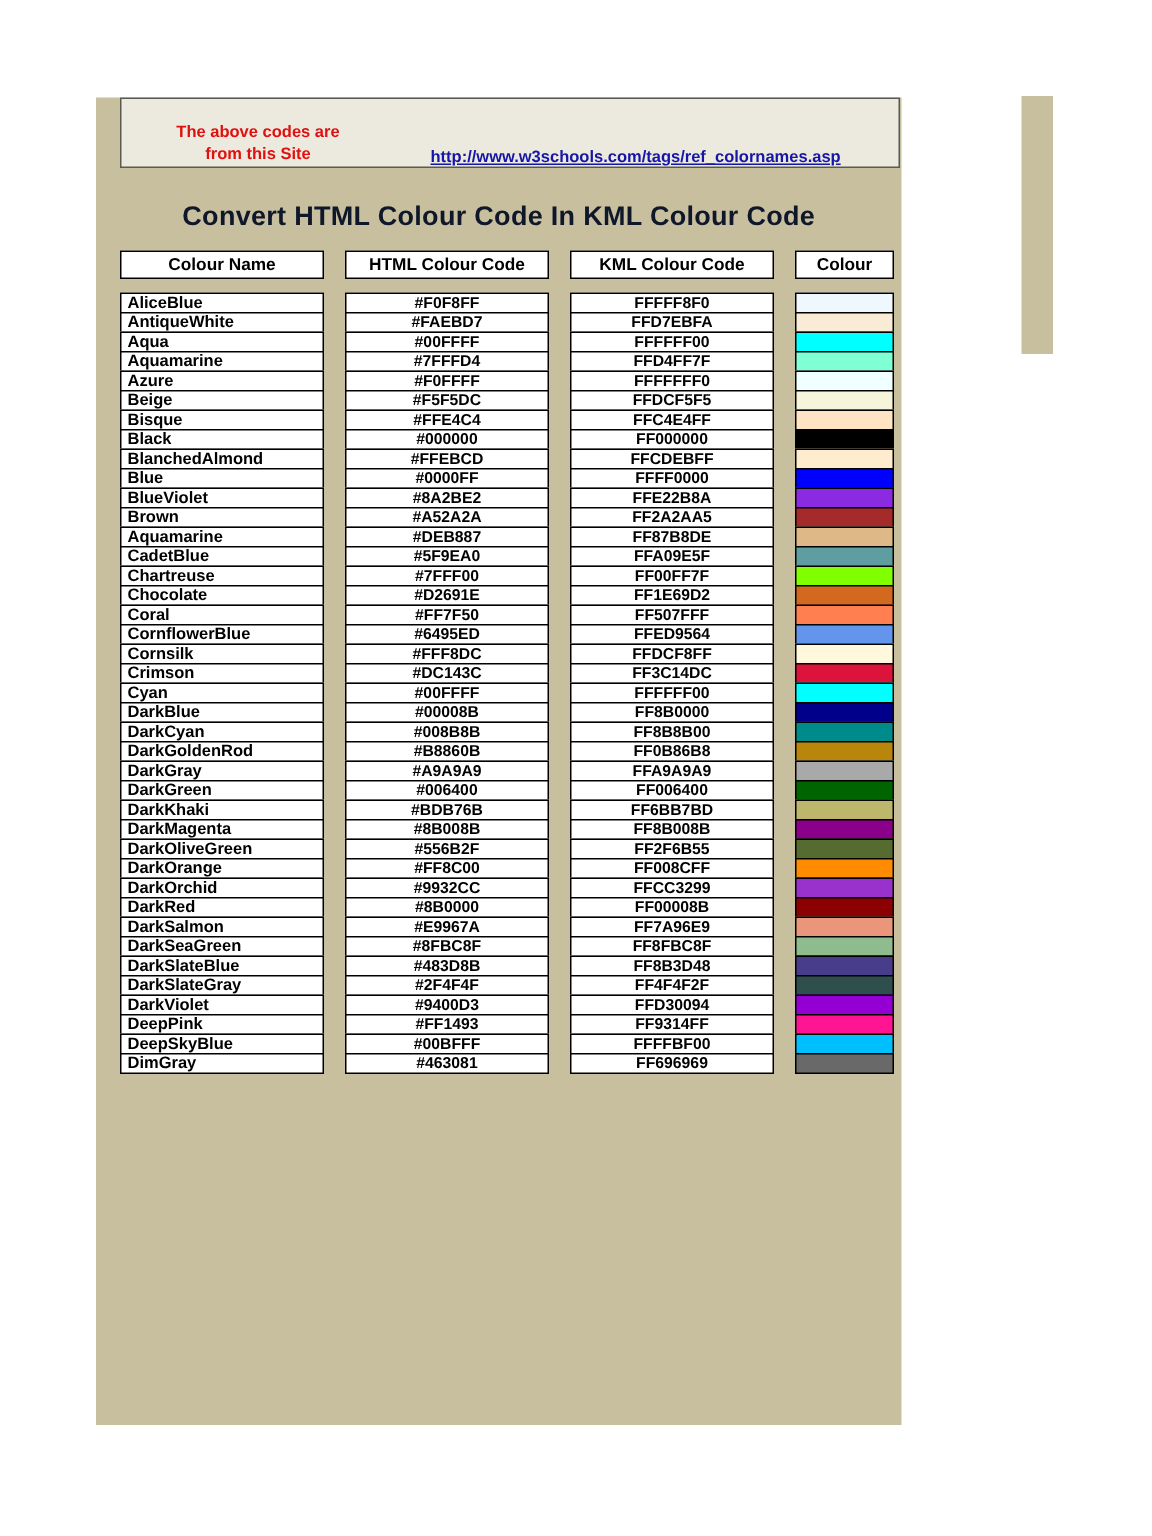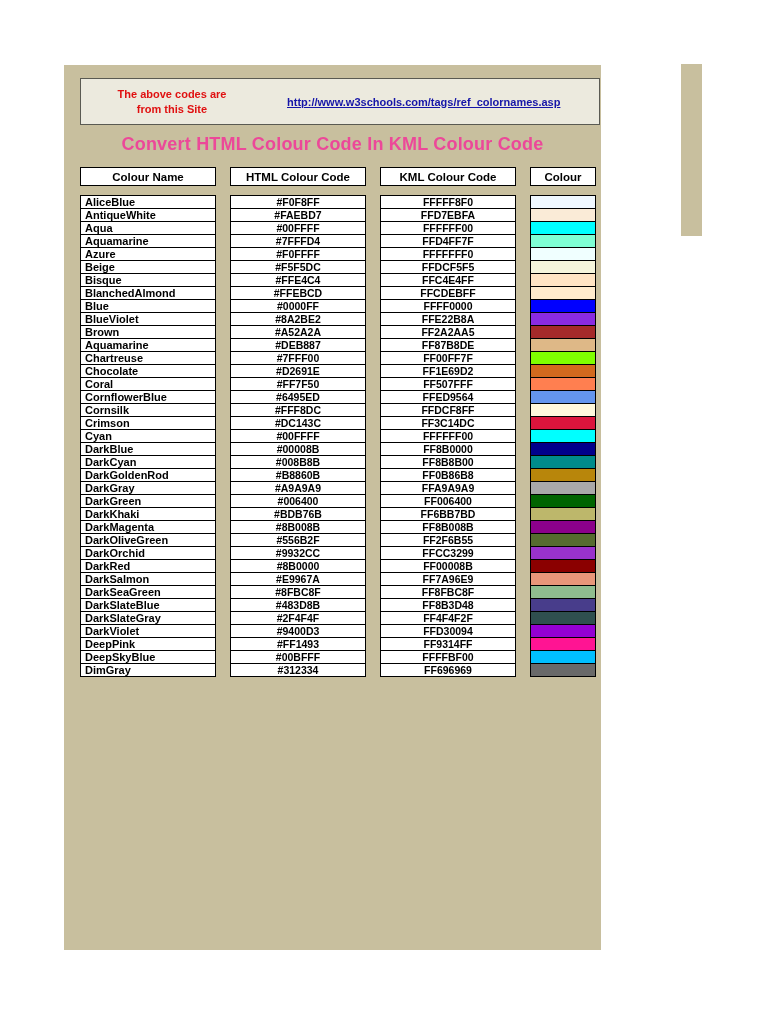--- a/index.html
+++ b/index.html
@@ -14,42 +14,42 @@
     position:absolute; left:64px; top:65px;
     width:537px; height:885px;
     background:#c8bf9e;
   }
   .side-strip {
     position:absolute; left:681px; top:64px;
     width:21px; height:172px;
     background:#c8bf9e;
   }
   .info-box {
-    position:absolute; left:80px; top:78px;
+    position:absolute; left:80px; top:65px;
     width:520px; height:47px;
     background:#eceade;
     border:1px solid #5a5a52;
     box-sizing:border-box;
-    display:flex; align-items:center;
+    display:flex; align-items:flex-end;
   }
   .note {
     width:158px; margin-left:12px;
     color:#e01010; font-weight:bold; font-size:11px;
     text-align:center; line-height:1.35;
     white-space:pre-line;
   }
   .link {
     margin-left:36px;
     color:#1515a8; font-size:11px; font-weight:bold;
     text-decoration:underline;
   }
   .title {
     position:absolute; left:64px; top:133px;
     width:537px; text-align:center;
-    color:#ec4899; font-size:18px; font-weight:800;
+    color:#0f172a; font-size:18px; font-weight:800;
     letter-spacing:0.2px; line-height:22px;
   }
   .table { position:absolute; left:80px; top:167px;text-align:right; }
   .trow {
     display:grid;
     grid-template-columns:136px 136px 136px 66px;
     column-gap:14px;
     height:14px;
   }
   .trow.head { height:19px; margin-bottom:9px; }
@@ -123,20 +123,26 @@
         <div class="cell code">FFDCF5F5</div>
         <div class="cell swatch" style="background: rgb(245, 245, 220);"></div>
       </div>
       <div class="trow">
         <div class="cell name">Bisque</div>
         <div class="cell code">#FFE4C4</div>
         <div class="cell code">FFC4E4FF</div>
         <div class="cell swatch" style="background: rgb(255, 228, 196);"></div>
       </div>
       <div class="trow">
+        <div class="cell name">Black</div>
+        <div class="cell code">#000000</div>
+        <div class="cell code">FF000000</div>
+        <div class="cell swatch" style="background: rgb(0, 0, 0);"></div>
+      </div>
+      <div class="trow">
         <div class="cell name">BlanchedAlmond</div>
         <div class="cell code">#FFEBCD</div>
         <div class="cell code">FFCDEBFF</div>
         <div class="cell swatch" style="background: rgb(255, 235, 205);"></div>
       </div>
       <div class="trow">
         <div class="cell name">Blue</div>
         <div class="cell code">#0000FF</div>
         <div class="cell code">FFFF0000</div>
         <div class="cell swatch" style="background: rgb(0, 0, 255);"></div>
@@ -153,20 +159,26 @@
         <div class="cell code">FF2A2AA5</div>
         <div class="cell swatch" style="background: rgb(165, 42, 42);"></div>
       </div>
       <div class="trow">
         <div class="cell name">Aquamarine</div>
         <div class="cell code">#DEB887</div>
         <div class="cell code">FF87B8DE</div>
         <div class="cell swatch" style="background: rgb(222, 184, 135);"></div>
       </div>
       <div class="trow">
+        <div class="cell name">CadetBlue</div>
+        <div class="cell code">#5F9EA0</div>
+        <div class="cell code">FFA09E5F</div>
+        <div class="cell swatch" style="background: rgb(95, 158, 160);"></div>
+      </div>
+      <div class="trow">
         <div class="cell name">Chartreuse</div>
         <div class="cell code">#7FFF00</div>
         <div class="cell code">FF00FF7F</div>
         <div class="cell swatch" style="background: rgb(127, 255, 0);"></div>
       </div>
       <div class="trow">
         <div class="cell name">Chocolate</div>
         <div class="cell code">#D2691E</div>
         <div class="cell code">FF1E69D2</div>
         <div class="cell swatch" style="background: rgb(210, 105, 30);"></div>
@@ -243,20 +255,26 @@
         <div class="cell code">FF8B008B</div>
         <div class="cell swatch" style="background: rgb(139, 0, 139);"></div>
       </div>
       <div class="trow">
         <div class="cell name">DarkOliveGreen</div>
         <div class="cell code">#556B2F</div>
         <div class="cell code">FF2F6B55</div>
         <div class="cell swatch" style="background: rgb(85, 107, 47);"></div>
       </div>
       <div class="trow">
+        <div class="cell name">DarkOrange</div>
+        <div class="cell code">#FF8C00</div>
+        <div class="cell code">FF008CFF</div>
+        <div class="cell swatch" style="background: rgb(255, 140, 0);"></div>
+      </div>
+      <div class="trow">
         <div class="cell name">DarkOrchid</div>
         <div class="cell code">#9932CC</div>
         <div class="cell code">FFCC3299</div>
         <div class="cell swatch" style="background: rgb(153, 50, 204);"></div>
       </div>
       <div class="trow">
         <div class="cell name">DarkRed</div>
         <div class="cell code">#8B0000</div>
         <div class="cell code">FF00008B</div>
         <div class="cell swatch" style="background: rgb(139, 0, 0);"></div>
@@ -298,18 +316,18 @@
         <div class="cell swatch" style="background: rgb(255, 20, 147);"></div>
       </div>
       <div class="trow">
         <div class="cell name">DeepSkyBlue</div>
         <div class="cell code">#00BFFF</div>
         <div class="cell code">FFFFBF00</div>
         <div class="cell swatch" style="background: rgb(0, 191, 255);"></div>
       </div>
       <div class="trow">
         <div class="cell name">DimGray</div>
-        <div class="cell code">#312334</div>
+        <div class="cell code">#463081</div>
         <div class="cell code">FF696969</div>
         <div class="cell swatch" style="background: rgb(105, 105, 105);"></div>
       </div>
     </div>
 </div>
 
 </body></html>

